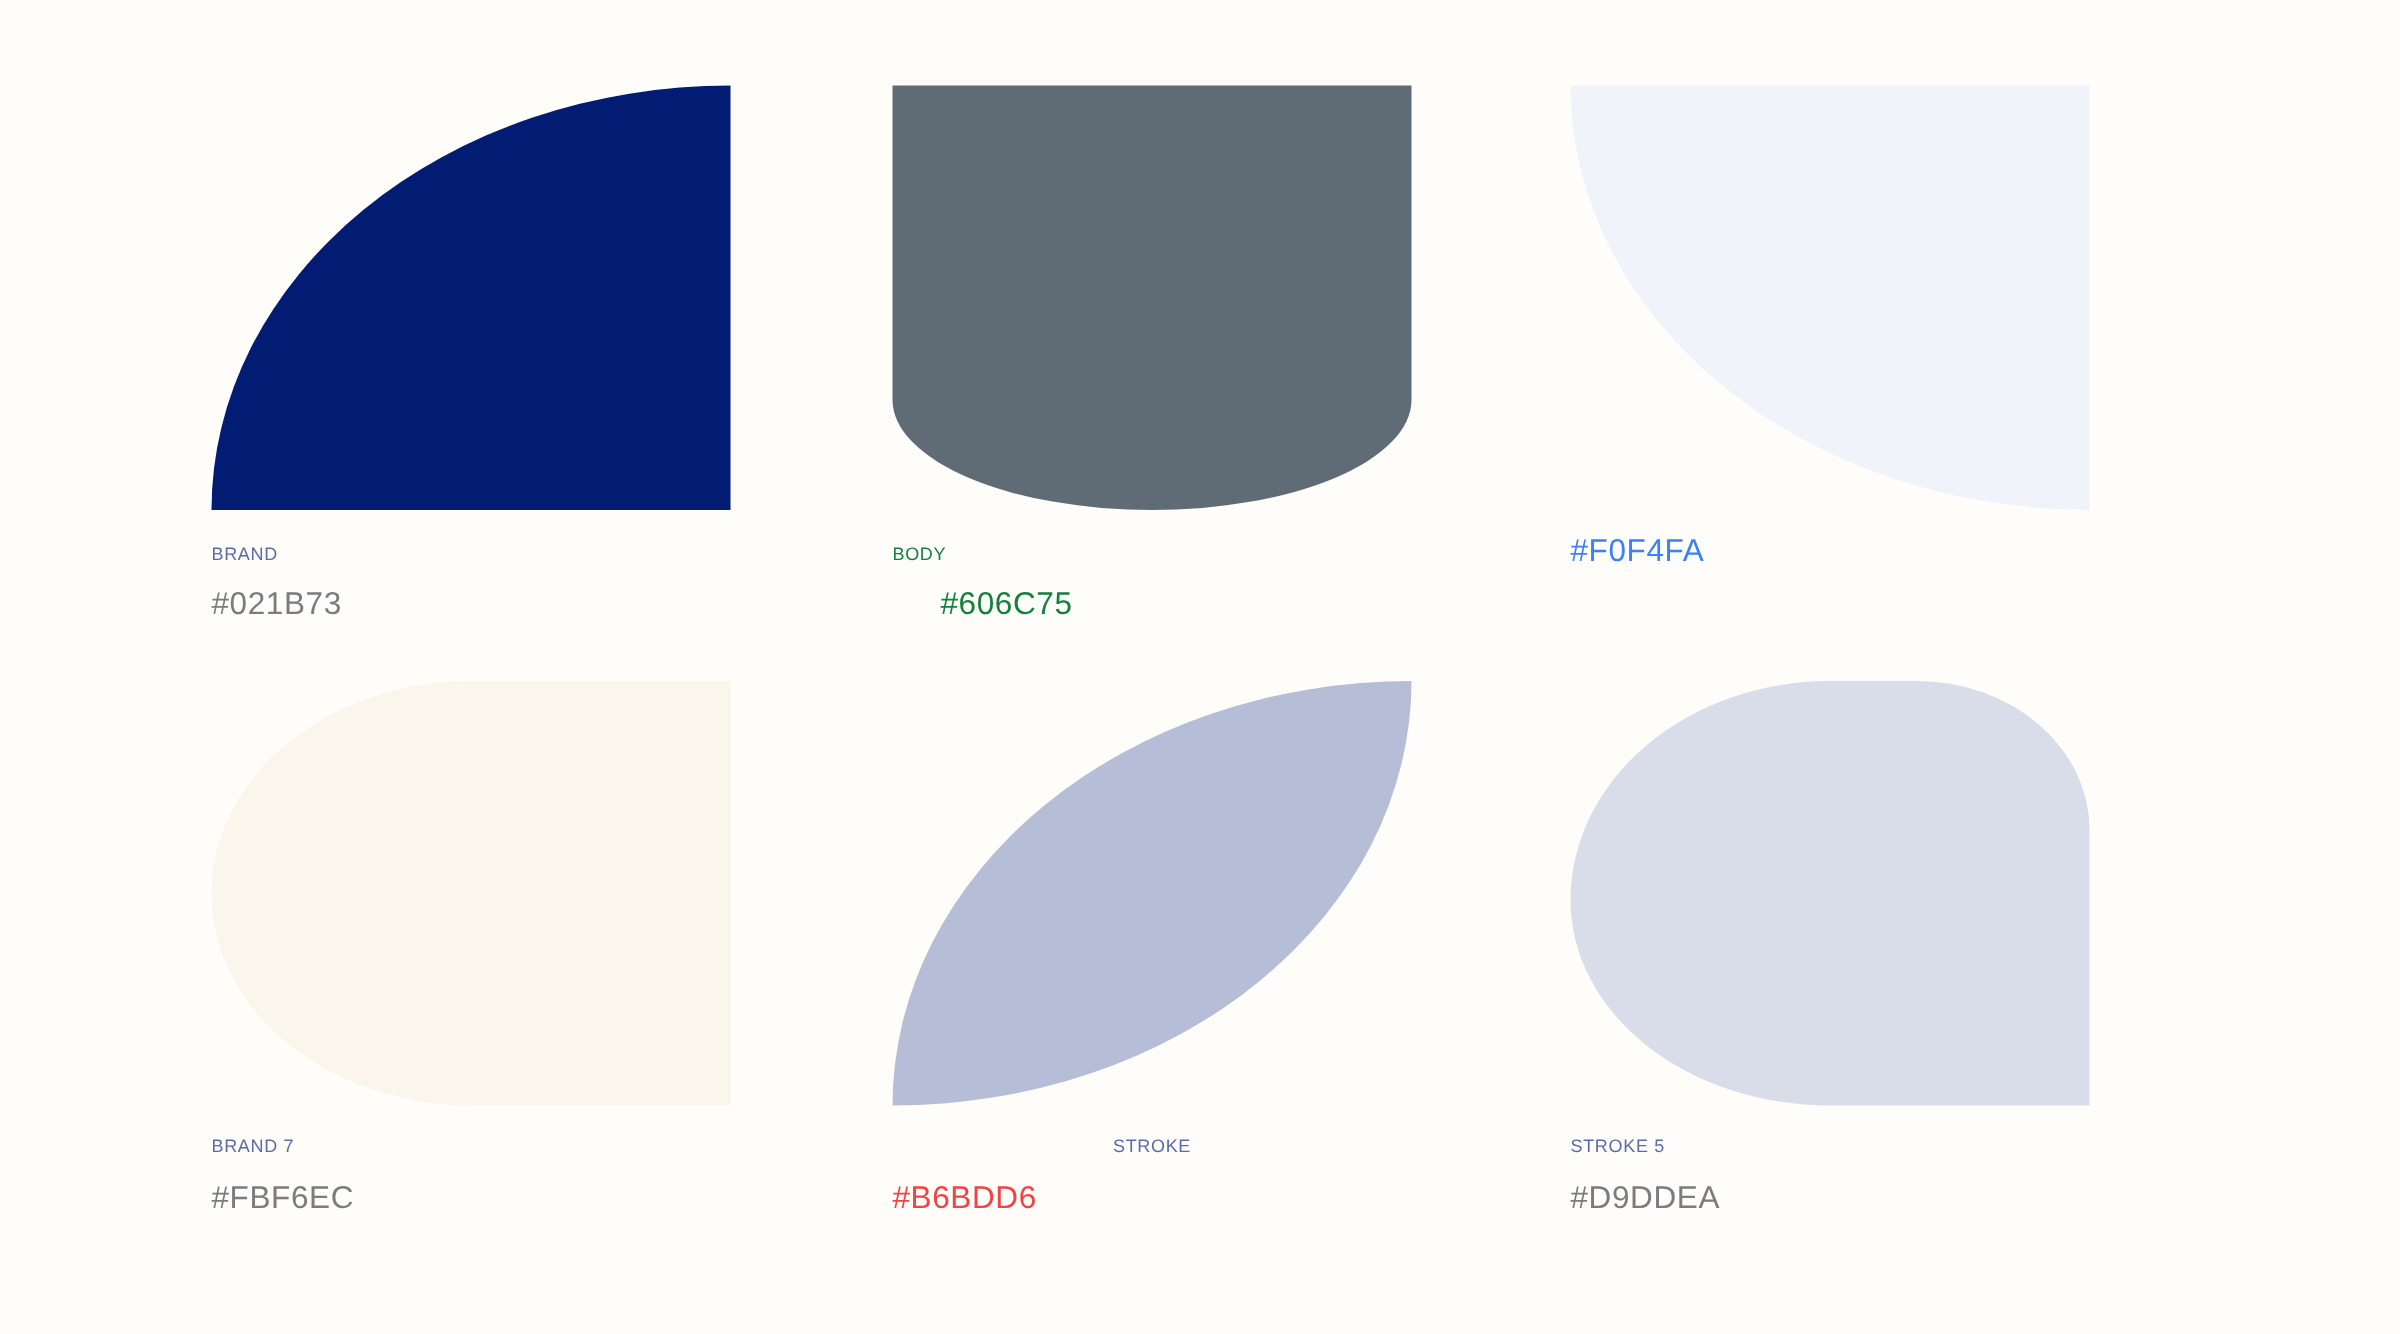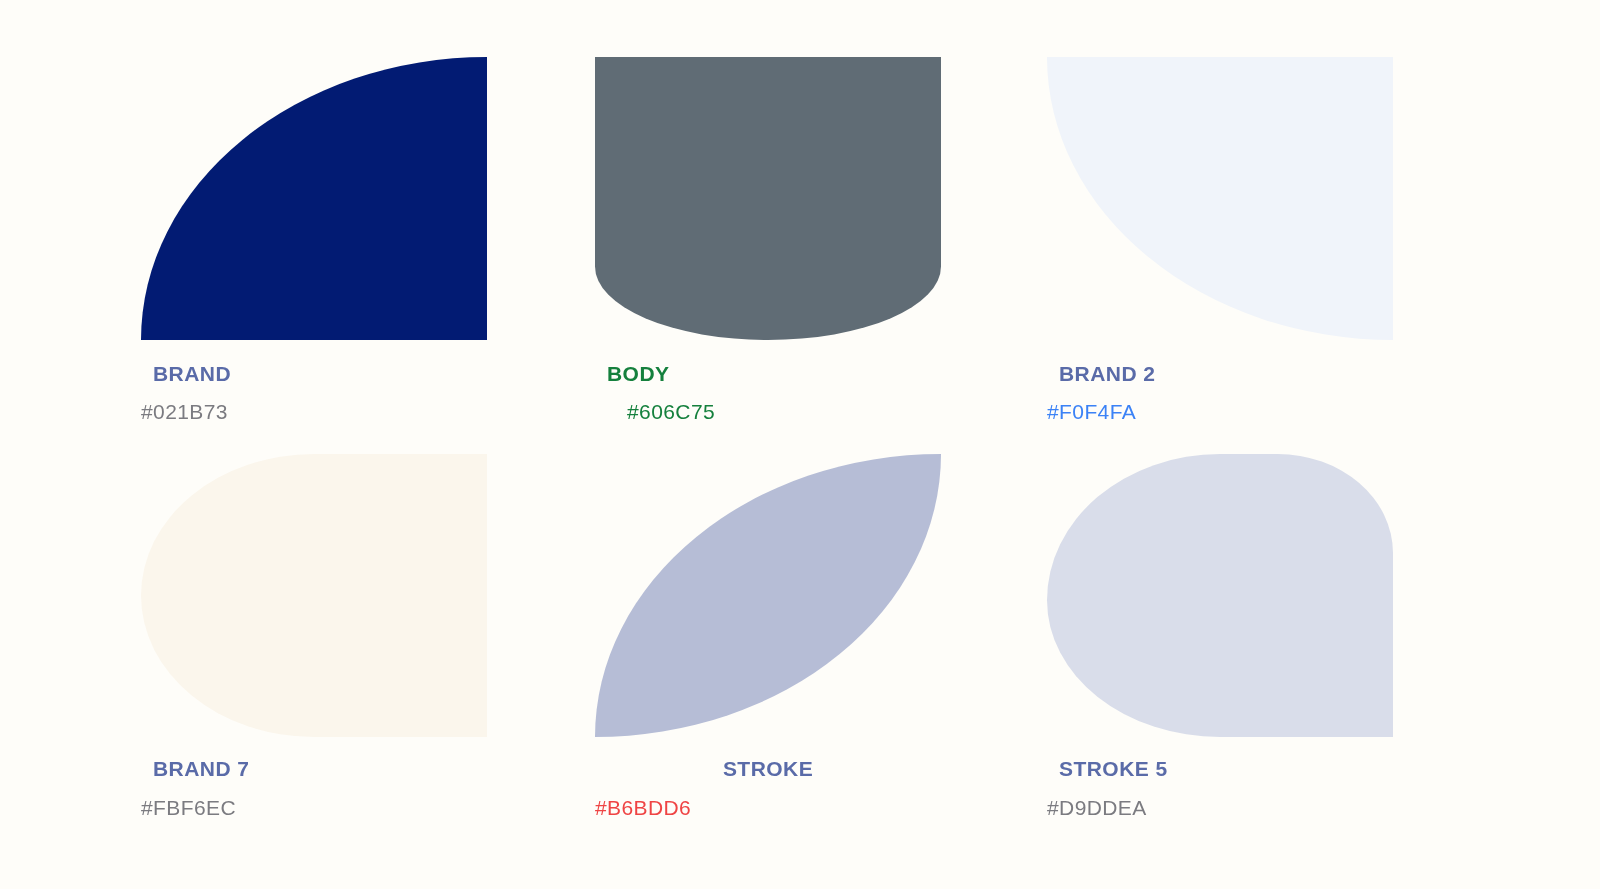--- a/index.html
+++ b/index.html
@@ -41,26 +41,26 @@
   .shape-brand2    { border-radius: 0 0 0 100% / 0 0 0 100%; }
   .shape-brand3    { border-radius: 100% 0 0 100% / 100% 0 0 100%; }
   .shape-stroke    { border-radius: 100% 0 100% 0 / 100% 0 100% 0; }
   .shape-stroke2   { border-radius: 60% 40% 0 60% / 62% 42% 0 58%; }
 
   .swatch-meta {
     margin-top: 0;
     padding-top: 0;
   }
   .swatch-name {
-    font-size: 21px;
-    font-weight: bold;
+    font-size: 12px;
+    font-weight: normal;
     letter-spacing: 0.45px;
     color: #5A6BA8;
     line-height: 1;
-    margin: 12px;
+    margin: 0;
     white-space: nowrap;
   }
   .swatch-hex {
     font-size: 21px;
     font-weight: normal;
     letter-spacing: 0.4px;
     color: #7B7B80;
     line-height: 1;
     margin: 0;
     white-space: nowrap;
@@ -91,21 +91,20 @@
     <div class="swatch-chip shape-body" style="background: rgb(96, 108, 117);"></div>
     <div class="swatch-meta">
       <div class="swatch-name" style="color: #15803d;">BODY</div>
       <div class="swatch-hex" style="color: #15803d; margin-left: 32px;">#606C75</div>
     </div>
   </div>
 
   <div class="swatch-cell row-1 col-3 cell-brand2">
     <div class="swatch-chip shape-brand2" style="background:#F0F4FA;"></div>
     <div class="swatch-meta">
-      <div class="swatch-name" style="color: rgb(90, 107, 168);">BRAND 2</div>
       <div class="swatch-hex" style="color: #3b82f6;">#F0F4FA</div>
     </div>
   </div>
 
   <div class="swatch-cell row-2 col-1 cell-brand3">
     <div class="swatch-chip shape-brand3" style="background:#FBF6EC;"></div>
     <div class="swatch-meta">
       <div class="swatch-name" style="color: rgb(90, 107, 168);">BRAND 7</div>
       <div class="swatch-hex" style="color: rgb(123, 123, 128);">#FBF6EC</div>
     </div>

